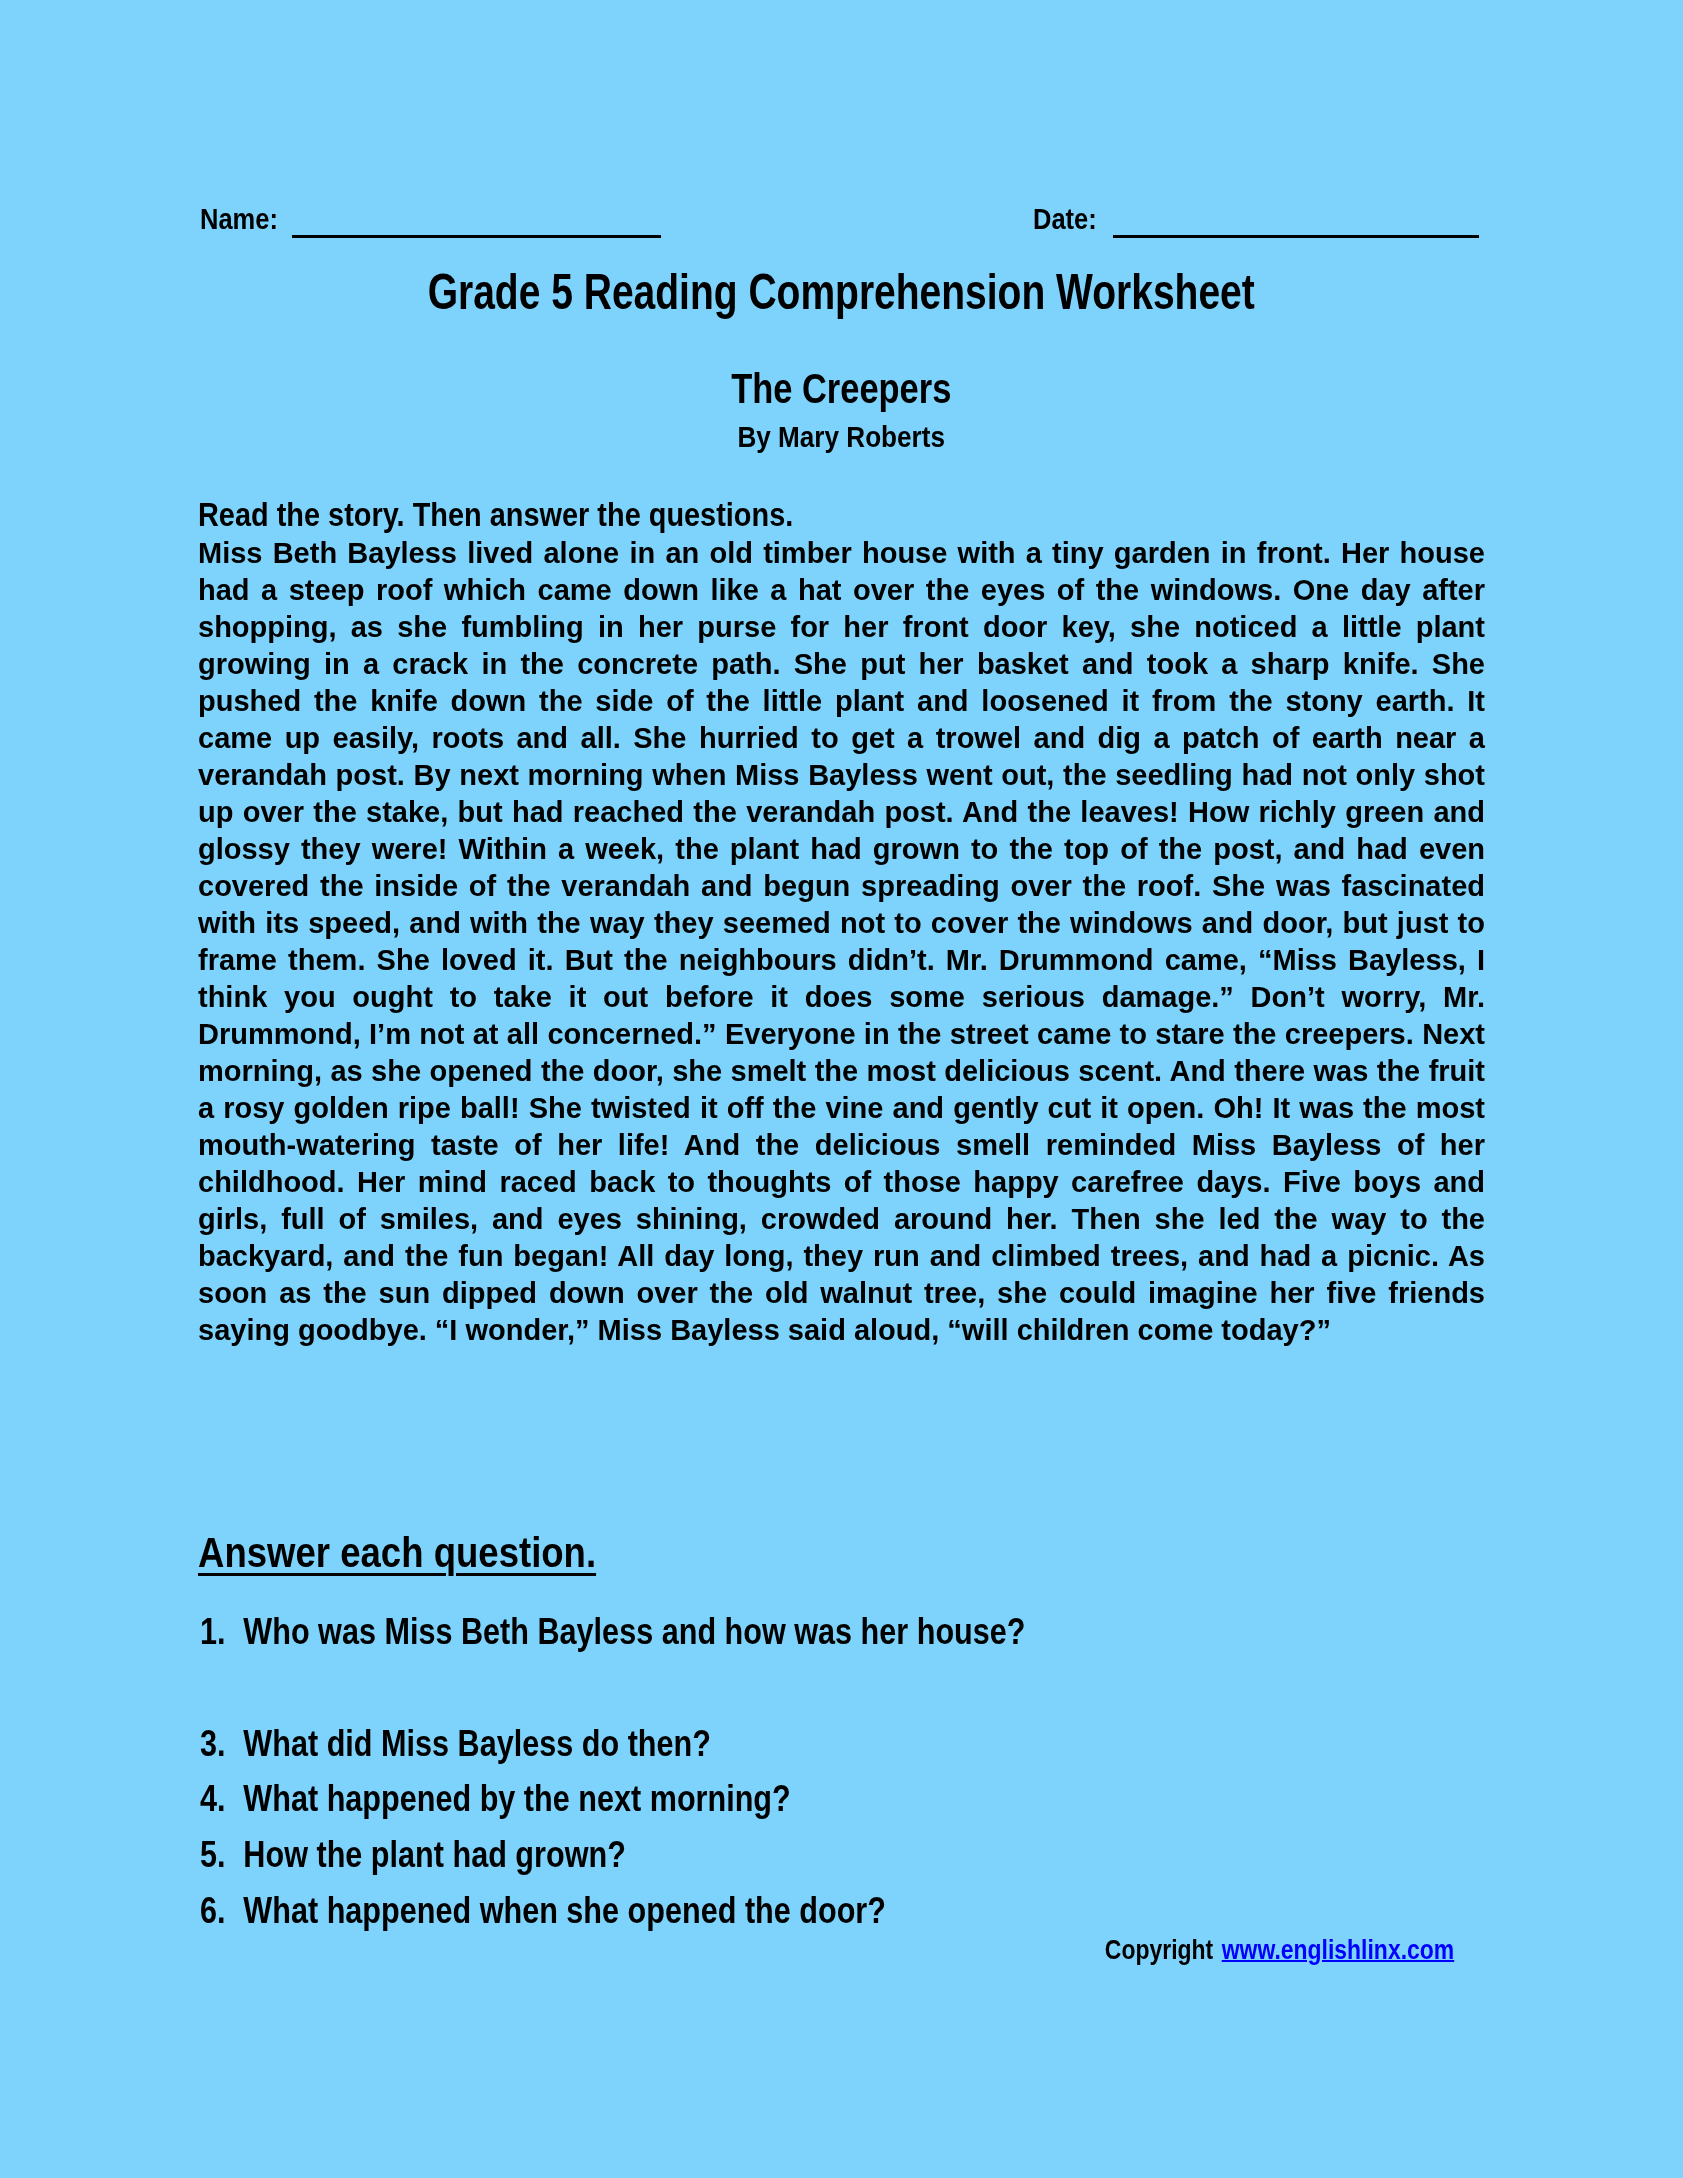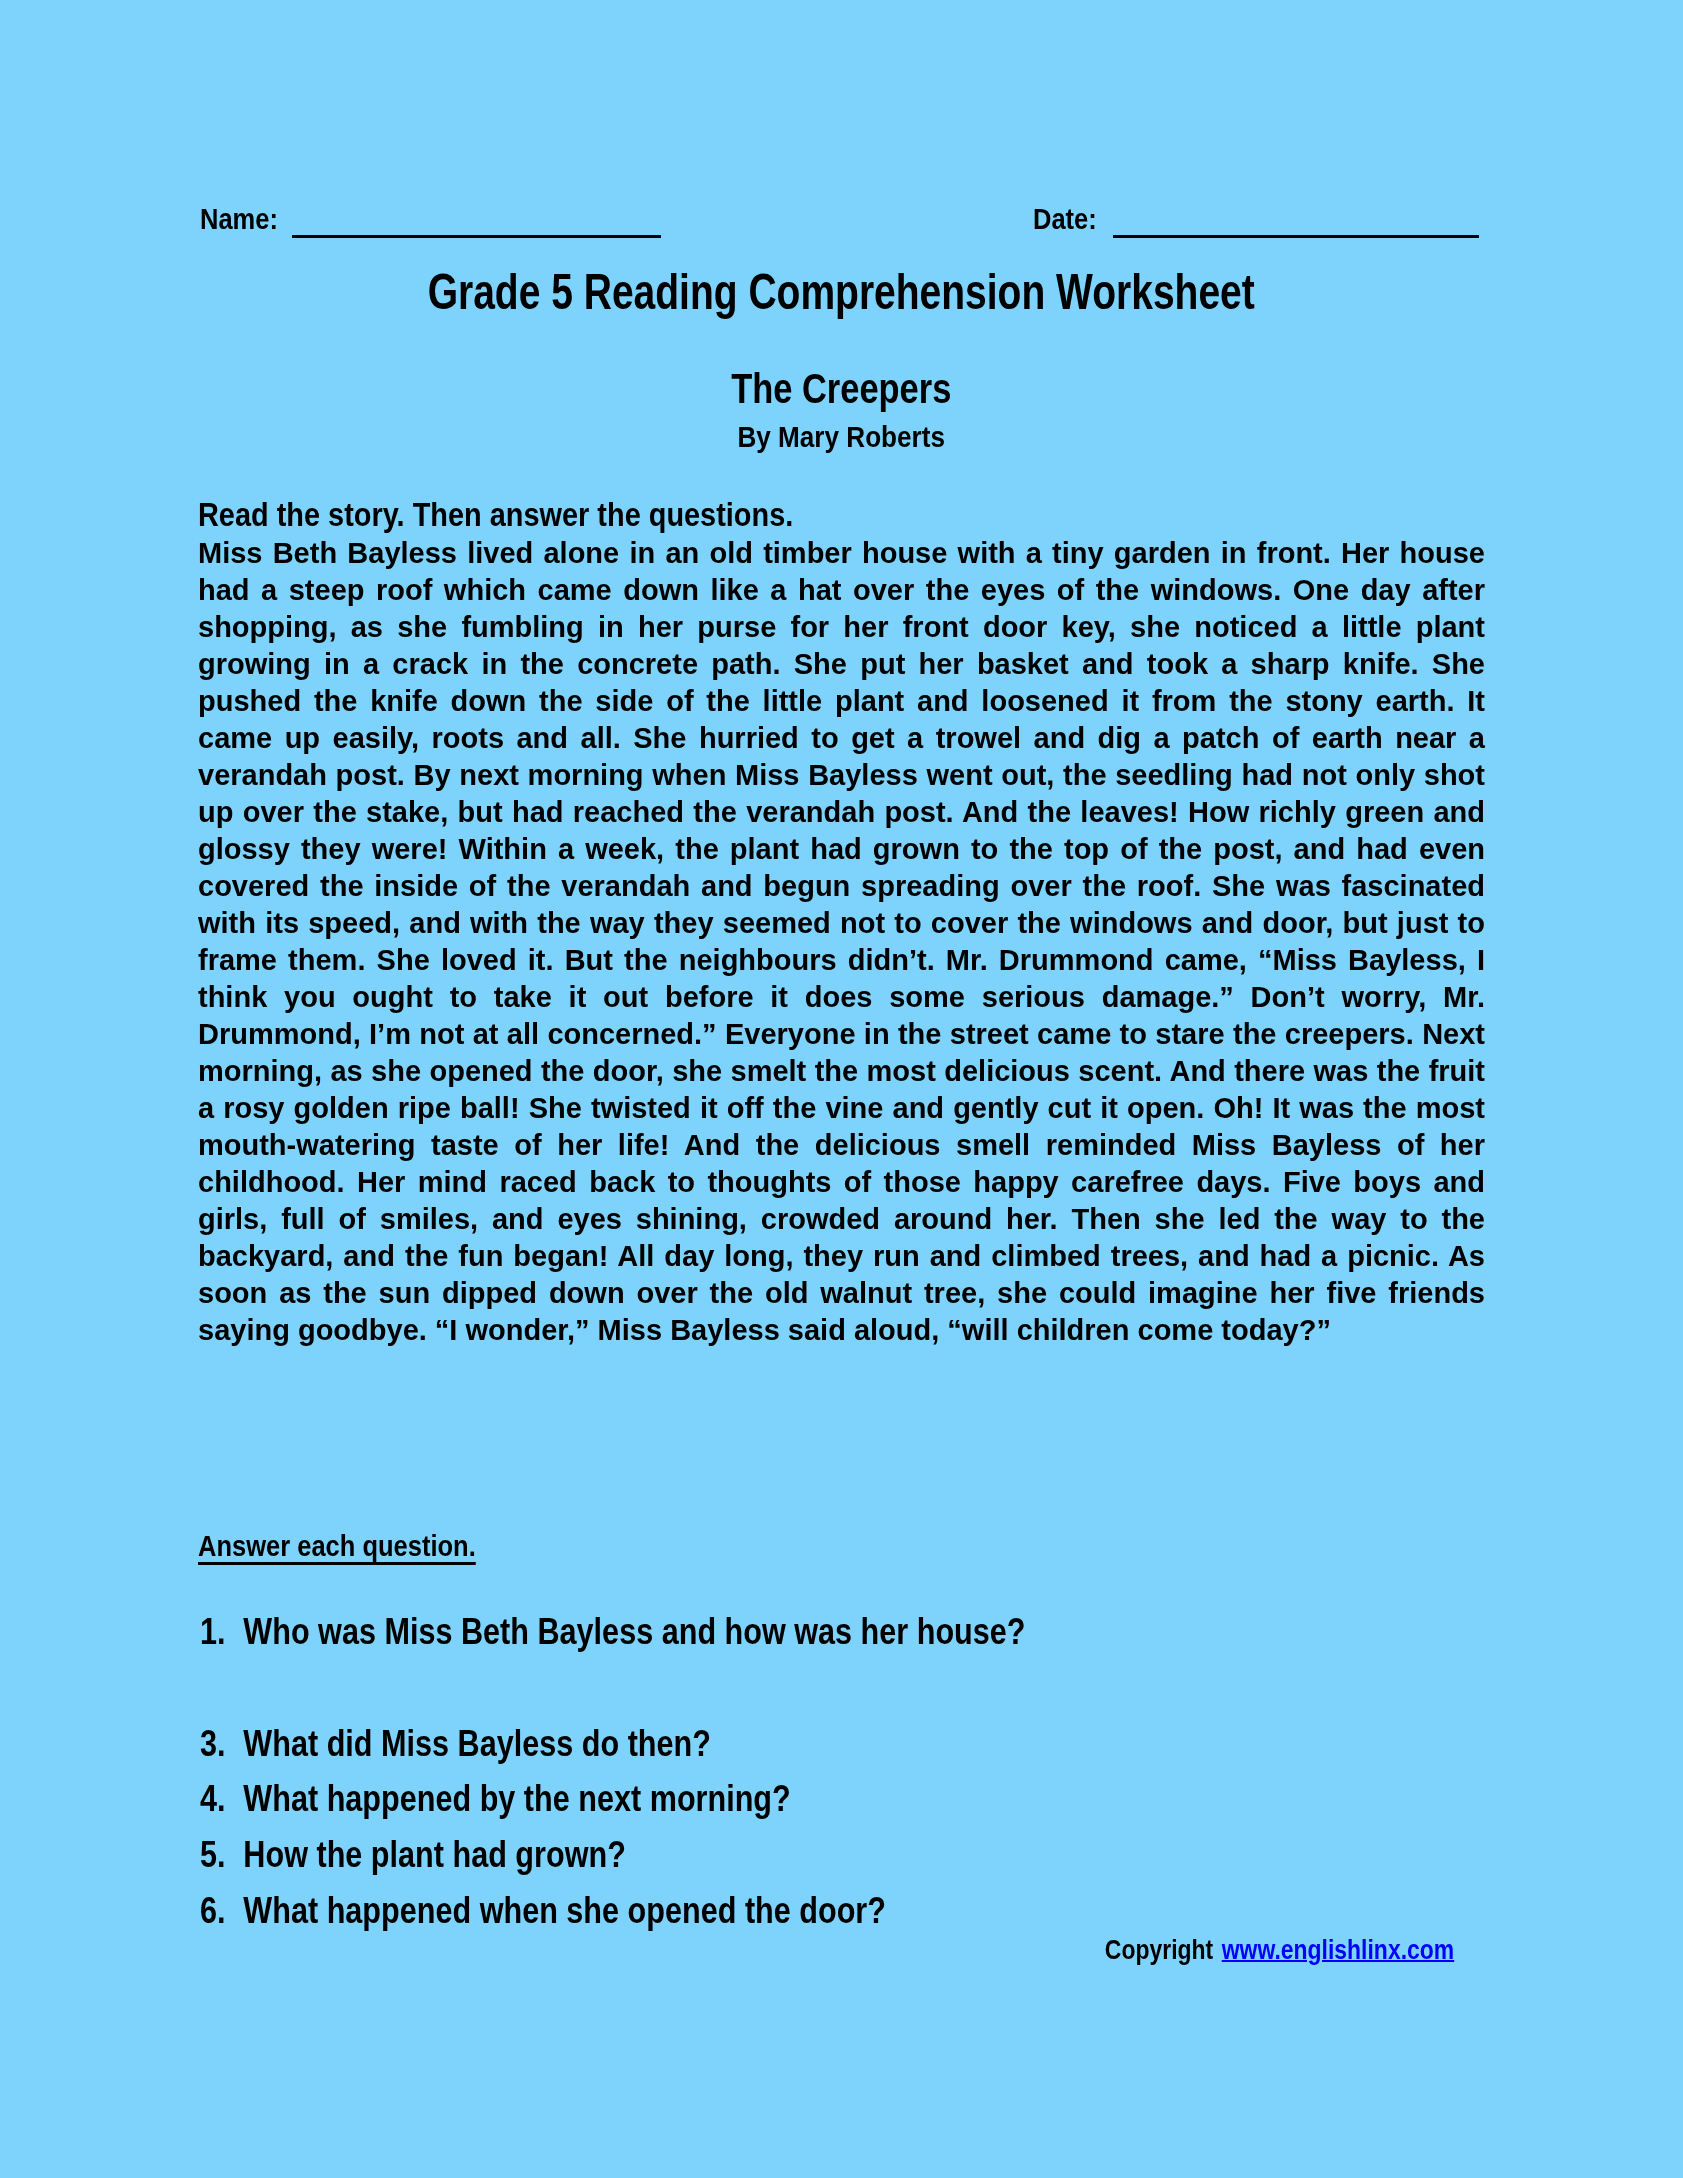--- a/index.html
+++ b/index.html
@@ -46,21 +46,21 @@
     top: 535px;
     width: 1287px;
     font-size: 29px;
     line-height: 37px;
     text-align: justify;
   }
 
   #answer-heading {
     left: 198px;
     top: 1531px;
-    font-size: 30px;
+    font-size: 43px;
   }
   #answer-heading .cond {
     text-decoration: underline;
     text-decoration-thickness: 3px;
     text-underline-offset: 6px;
   }
 
   .question { left: 200px; font-size: 36px; }
   .q-num  { display: inline-block; width: 51px; }
   #question-1 { top: 1614px; }

